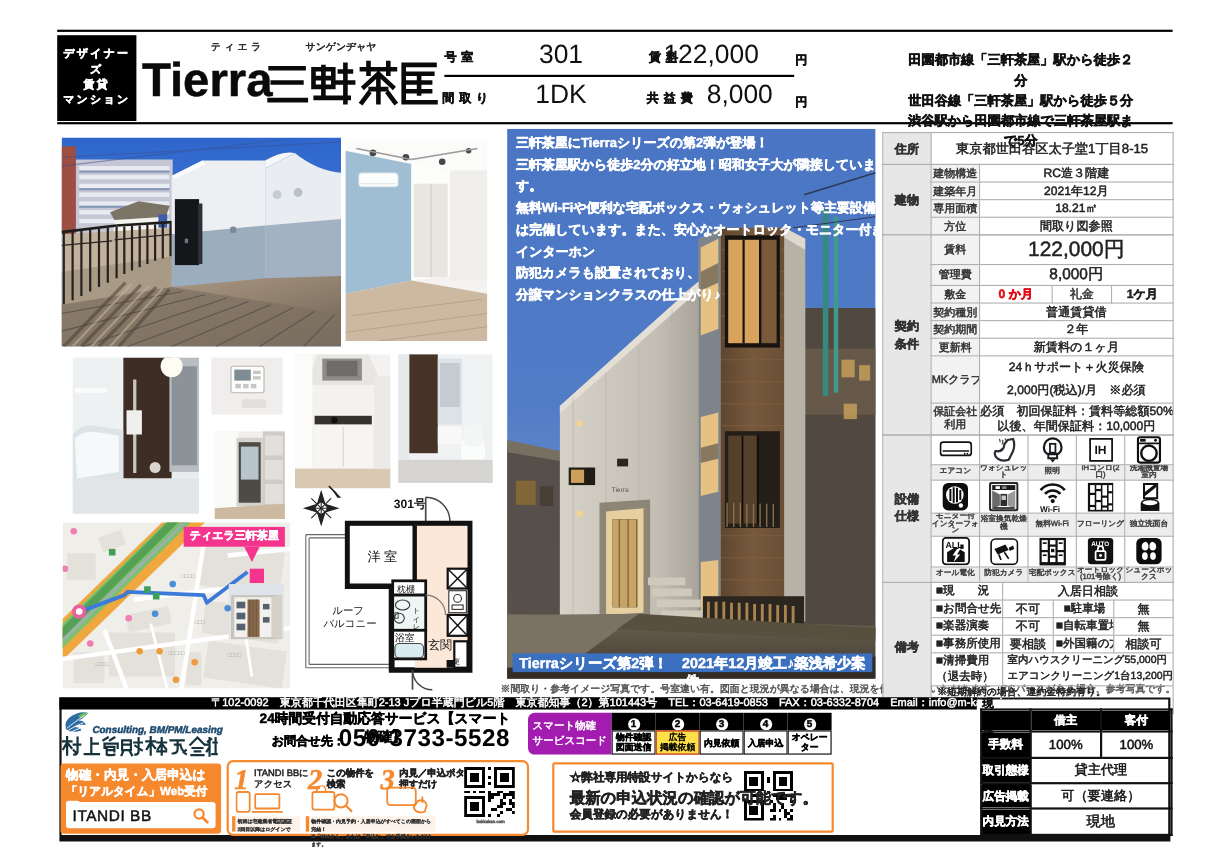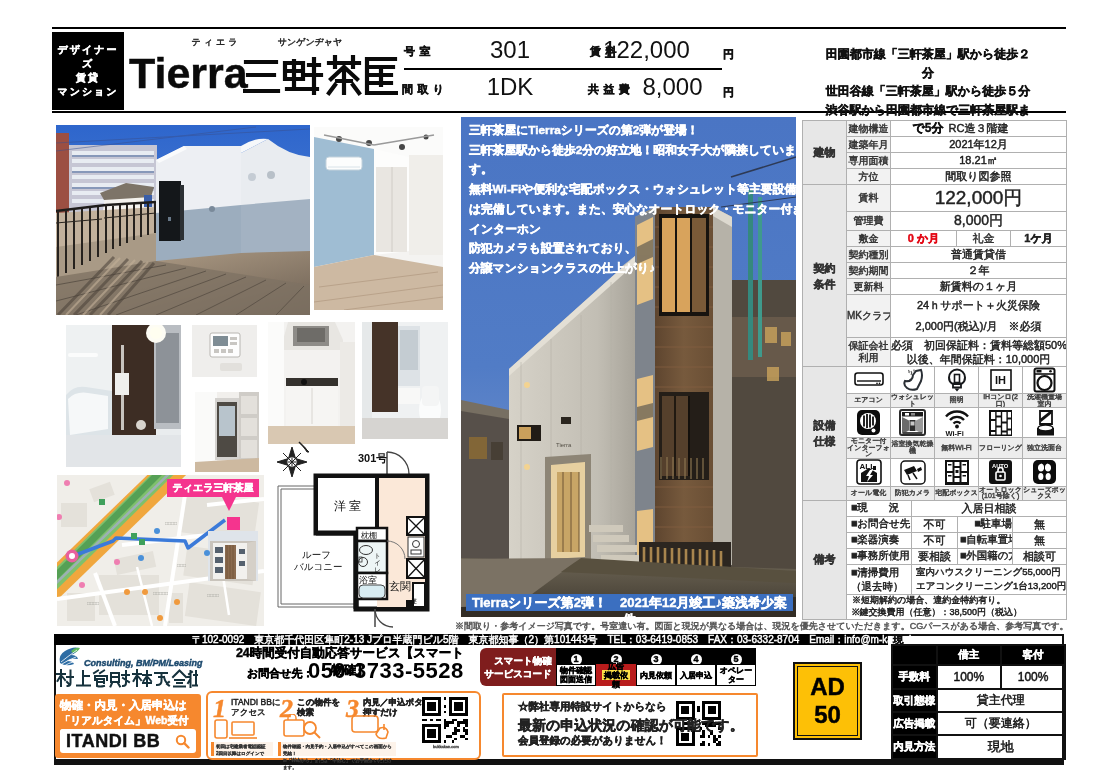--- a/index.html
+++ b/index.html
@@ -546,20 +546,32 @@
 #tbl .g{background:#e7e7e7;font-weight:bold;font-size:11px;color:#333}
 #tbl .s{background:#f2f2f2;font-size:10px;color:#333}
 #tbl .lb{background:#ededed;font-size:7px;color:#444;white-space:normal;line-height:6.5px;padding:0}
 #tbl .ic{background:#fff;padding:0}
 #tbl .ic svg{display:block;margin:0 auto}
 </style>
 <div class="a" id="tbl">
 <table>
         <colgroup>
           <col style="width:44px">
+          <col style="width:220px">
+        </colgroup>
+<tbody>
+          <tr style="height:29px">
+            <td class="g">住所</td>
+            <td style="font-size:12px">東京都世田谷区太子堂1丁目8-15</td>
+          </tr>
+        </tbody>
+      </table>
+<table>
+        <colgroup>
+          <col style="width:44px">
           <col style="width:44px">
           <col style="width:176px">
         </colgroup>
 <tbody>
           <tr style="height:15px">
             <td class="g" rowspan="4">建物</td>
             <td class="s">建物構造</td>
             <td>RC造３階建</td>
           </tr>
 <tr style="height:15px">
@@ -834,21 +846,21 @@
         </colgroup>
 <tbody>
           <tr style="height:15px">
             <td class="g" rowspan="6">備考</td>
             <td style="text-align:left;padding-left:4px;font-size:10.5px">■現　　況</td>
             <td colspan="3">入居日相談</td>
           </tr>
 <tr style="height:15px">
             <td style="text-align:left;padding-left:4px;font-size:10.5px">■お問合せ先</td>
             <td>不可</td>
-            <td style="text-align:right;padding-left:2px;font-size:10.5px">■駐車場</td>
+            <td style="text-align:center;padding-left:2px;font-size:10.5px">■駐車場</td>
             <td>無</td>
           </tr>
 <tr style="height:15px">
             <td style="text-align:left;padding-left:4px;font-size:10.5px">■楽器演奏</td>
             <td>不可</td>
             <td style="text-align:left;padding-left:2px;font-size:10.5px">■自転車置場</td>
             <td>無</td>
           </tr>
 <tr style="height:14px">
             <td style="text-align:left;padding-left:4px;font-size:10.5px">■事務所使用</td>
@@ -892,37 +904,37 @@
 <path d="M77 5 H85 M81 1 V17 M81 6 L77.5 12 M81 6 L85 11 M87 6 H95 M91 2 V17 M91 7 L87.5 12 M91 7 L95 12 M87 14 L95 14"></path>
 <path d="M99 4 H111 M103 8 H108 M105.5 4 V12 Q105.5 16 101 16 M108 8 Q110 16 113 13 M111 15 L113 16.5"></path>
 <path d="M117 8 Q122 3 123.5 1.5 Q125 3 130 8 M119 11 H128 M121 14 H126 M118 17.5 H129"></path>
 <path d="M133 5 L136 3 M134.5 8 H131.5 M134.5 2 V18 M134.5 10 L132 14 M138 6 H142 M140 2 V16 M137 16.5 H142"></path>
 </g>
     </svg>
 <div class="a" style="left:230px;top:645px;width:240px;text-align:center;font-size:12.5px;font-weight:bold;color:#000">24時間受付自動応答サービス【スマート物確】</div>
 <div class="a" style="left:247px;top:666px;font-size:11px;font-weight:bold;color:#000">お問合せ先：</div>
 <div class="a" style="left:308px;top:658px;font-size:22px;font-weight:bold;color:#000;letter-spacing:.5px;-webkit-text-stroke:0">050-3733-5528</div>
 
-<div class="a" style="left:480px;top:648px;width:76px;height:38px;background:#7f1d1d;border-radius:6px 0 0 6px;color:#fff;font-weight:bold;font-size:9.5px;text-align:right;line-height:13px;display:flex;align-items:center;justify-content:center">スマート物確<br>サービスコード</div>
+<div class="a" style="left:480px;top:648px;width:76px;height:38px;background:#a21caf;border-radius:6px 0 0 6px;color:#fff;font-weight:normal;font-size:9.5px;text-align:left;line-height:13px;display:flex;align-items:center;justify-content:center">スマート物確<br>サービスコード</div>
 <div class="a" style="left:556px;top:648px;width:200px;height:38px"></div>
 <div class="a" style="left:556px;top:648px;width:40px;height:16px;background:#000;color:#fff;text-align:center"><span style="display:inline-block;width:11px;height:11px;background:#fff;border-radius:50%;color:#000;font-size:9px;font-weight:bold;line-height:11px;margin-top:2px">1</span></div>
 <div class="a" style="left:556px;top:664px;width:40px;height:22px;border:1px solid #000;box-sizing:border-box;background:#fff;color:#000;font-size:8px;font-weight:bold;text-align:center;display:flex;align-items:center;justify-content:center;line-height:9px">物件確認<br>図面送信</div>
 <div class="a" style="left:596px;top:648px;width:40px;height:16px;background:#000;color:#fff;text-align:center"><span style="display:inline-block;width:11px;height:11px;background:#fff;border-radius:50%;color:#000;font-size:9px;font-weight:bold;line-height:11px;margin-top:2px">2</span></div>
-<div class="a" style="left:596px;top:664px;width:40px;height:22px;border:6px solid #b91c1c;box-sizing:border-box;background:#fde047;color:#000;font-size:8px;font-weight:bold;text-align:center;display:flex;align-items:center;justify-content:center;line-height:9px">広告<br>掲載依頼</div>
+<div class="a" style="left:596px;top:664px;width:40px;height:22px;border:1px solid #b91c1c;box-sizing:border-box;background:#fde047;color:#000;font-size:8px;font-weight:normal;text-align:center;display:flex;align-items:center;justify-content:center;line-height:9px">広告<br>掲載依頼</div>
 <div class="a" style="left:636px;top:648px;width:40px;height:16px;background:#000;color:#fff;text-align:center"><span style="display:inline-block;width:11px;height:11px;background:#fff;border-radius:50%;color:#000;font-size:9px;font-weight:bold;line-height:11px;margin-top:2px">3</span></div>
 <div class="a" style="left:636px;top:664px;width:40px;height:22px;border:1px solid #000;box-sizing:border-box;background:#fff;color:#000;font-size:8px;font-weight:bold;text-align:center;display:flex;align-items:center;justify-content:center;line-height:9px">内見依頼</div>
 <div class="a" style="left:676px;top:648px;width:40px;height:16px;background:#000;color:#fff;text-align:center"><span style="display:inline-block;width:11px;height:11px;background:#fff;border-radius:50%;color:#000;font-size:9px;font-weight:bold;line-height:11px;margin-top:2px">4</span></div>
 <div class="a" style="left:676px;top:664px;width:40px;height:22px;border:1px solid #000;box-sizing:border-box;background:#fff;color:#000;font-size:8px;font-weight:bold;text-align:center;display:flex;align-items:center;justify-content:center;line-height:9px">入居申込</div>
 <div class="a" style="left:716px;top:648px;width:40px;height:16px;background:#000;color:#fff;text-align:center"><span style="display:inline-block;width:11px;height:11px;background:#fff;border-radius:50%;color:#000;font-size:9px;font-weight:bold;line-height:11px;margin-top:2px">5</span></div>
 <div class="a" style="left:716px;top:664px;width:40px;height:22px;border:1px solid #000;box-sizing:border-box;background:#fff;color:#000;font-size:8px;font-weight:bold;text-align:center;display:flex;align-items:center;justify-content:center;line-height:9px">オペレーター</div>
 
 <div class="a" style="left:55px;top:694px;width:146px;height:64px;background:#f6882e;border-radius:3px"></div>
 <div class="a" style="left:60px;top:698px;width:140px;color:#fff;font-weight:bold;font-size:11.5px;line-height:15px">物確・内見・入居申込は<br><span style="font-size:10.5px">「リアルタイム」Web受付</span> <span style="display:inline-block;width:13px;height:12px;background:#fff;border-radius:3px;vertical-align:-2px"></span></div>
 <div class="a" style="left:60px;top:729px;width:136px;height:24px;background:#fff;border-radius:3px;display:flex;align-items:center;justify-content:space-between;padding:0 6px;box-sizing:border-box">
-      <span style="font-weight:bold;font-size:18px;color:#111;letter-spacing:.5px">ITANDI BB</span>
+      <span style="font-weight:normal;font-size:14px;color:#111;letter-spacing:.5px">ITANDI BB</span>
       <svg width="15" height="15" viewBox="0 0 15 15">
         <circle cx="6" cy="6" r="4.2" fill="none" stroke="#f6882e" stroke-width="2"></circle>
         <line x1="9.2" y1="9.2" x2="13.5" y2="13.5" stroke="#f6882e" stroke-width="2.4" stroke-linecap="round"></line>
       </svg>
     </div>
 
 <div class="a" style="left:206px;top:691px;width:275px;height:69px;border:2px solid #f6882e;border-radius:6px;box-sizing:border-box;background:#fff"></div>
 <div class="a" style="left:213px;top:694px;font-size:26px;font-weight:bold;font-style:italic;color:#f6882e;font-family:'Liberation Serif',serif">1</div>
 <div class="a" style="left:231px;top:697px;font-size:8.5px;font-weight:normal;color:#222;line-height:10px">ITANDI BBに<br>アクセス</div>
 <div class="a" style="left:280px;top:694px;font-size:26px;font-weight:bold;font-style:italic;color:#f6882e;font-family:'Liberation Serif',serif">2</div>
@@ -973,24 +985,20 @@
       <rect x="2" y="12" width="3" height="3" fill="#000"></rect>
       <path d="M8 2 h1 v1 h-1 z M8 3 h1 v1 h-1 z M8 7 h1 v1 h-1 z M3 8 h1 v1 h-1 z M4 8 h1 v1 h-1 z M5 8 h1 v1 h-1 z M10 8 h1 v1 h-1 z M11 8 h1 v1 h-1 z M12 8 h1 v1 h-1 z M13 8 h1 v1 h-1 z M14 8 h1 v1 h-1 z M15 8 h1 v1 h-1 z M16 8 h1 v1 h-1 z M11 9 h1 v1 h-1 z M12 9 h1 v1 h-1 z M13 9 h1 v1 h-1 z M14 9 h1 v1 h-1 z M9 10 h1 v1 h-1 z M16 10 h1 v1 h-1 z M10 11 h1 v1 h-1 z M13 11 h1 v1 h-1 z M10 12 h1 v1 h-1 z M13 12 h1 v1 h-1 z M9 13 h1 v1 h-1 z M10 13 h1 v1 h-1 z M12 13 h1 v1 h-1 z M14 13 h1 v1 h-1 z M16 13 h1 v1 h-1 z M14 14 h1 v1 h-1 z M15 14 h1 v1 h-1 z M10 15 h1 v1 h-1 z M14 15 h1 v1 h-1 z M16 15 h1 v1 h-1 z M9 16 h1 v1 h-1 z M10 16 h1 v1 h-1 z M12 16 h1 v1 h-1 z M15 16 h1 v1 h-1 z M16 16 h1 v1 h-1 z " fill="#000"></path>
     </svg>
 <div class="a" style="left:420px;top:744px;width:52px;font-size:4px;color:#555;text-align:center">bukkakan.com</div>
 
 <div class="a" style="left:502px;top:693px;width:256px;height:64px;border:2px solid #f6882e;border-radius:2px;box-sizing:border-box"></div>
 <div class="a" style="left:518px;top:700px;font-size:10.5px;font-weight:bold;color:#222">☆弊社専用特設サイトからなら</div>
 <div class="a" style="left:518px;top:717px;font-size:14px;font-weight:bold;color:#222">最新の申込状況の確認が可能です。</div>
 <div class="a" style="left:518px;top:734px;font-size:10.5px;font-weight:bold;color:#222">会員登録の必要がありません！</div>
 
-<div class="a" style="left:793px;top:662px;width:69px;height:78px;background:#fdc006;border:2px solid #111;box-sizing:border-box;box-shadow:inset 0 0 0 2px #fdc006, inset 0 0 0 3px #111;display:flex;flex-direction:column;align-items:center;justify-content:center;font-weight:bold;font-size:24px;color:#000;line-height:28px">
-      <div>AD</div>
-      <div>50</div>
-    </div>
 
 <style>
 #mini{left:891px;top:644px;width:175px;border-collapse:collapse;table-layout:fixed;position:absolute}
 #mini td{border:2px solid #111;font-size:11px;text-align:center;color:#111;padding:0;overflow:hidden;white-space:nowrap}
 #mini .h{background:#000;color:#fff;font-weight:bold;font-size:10.5px}
 </style>
 <table id="mini">
       <colgroup>
         <col style="width:44px">
         <col style="width:64px">

